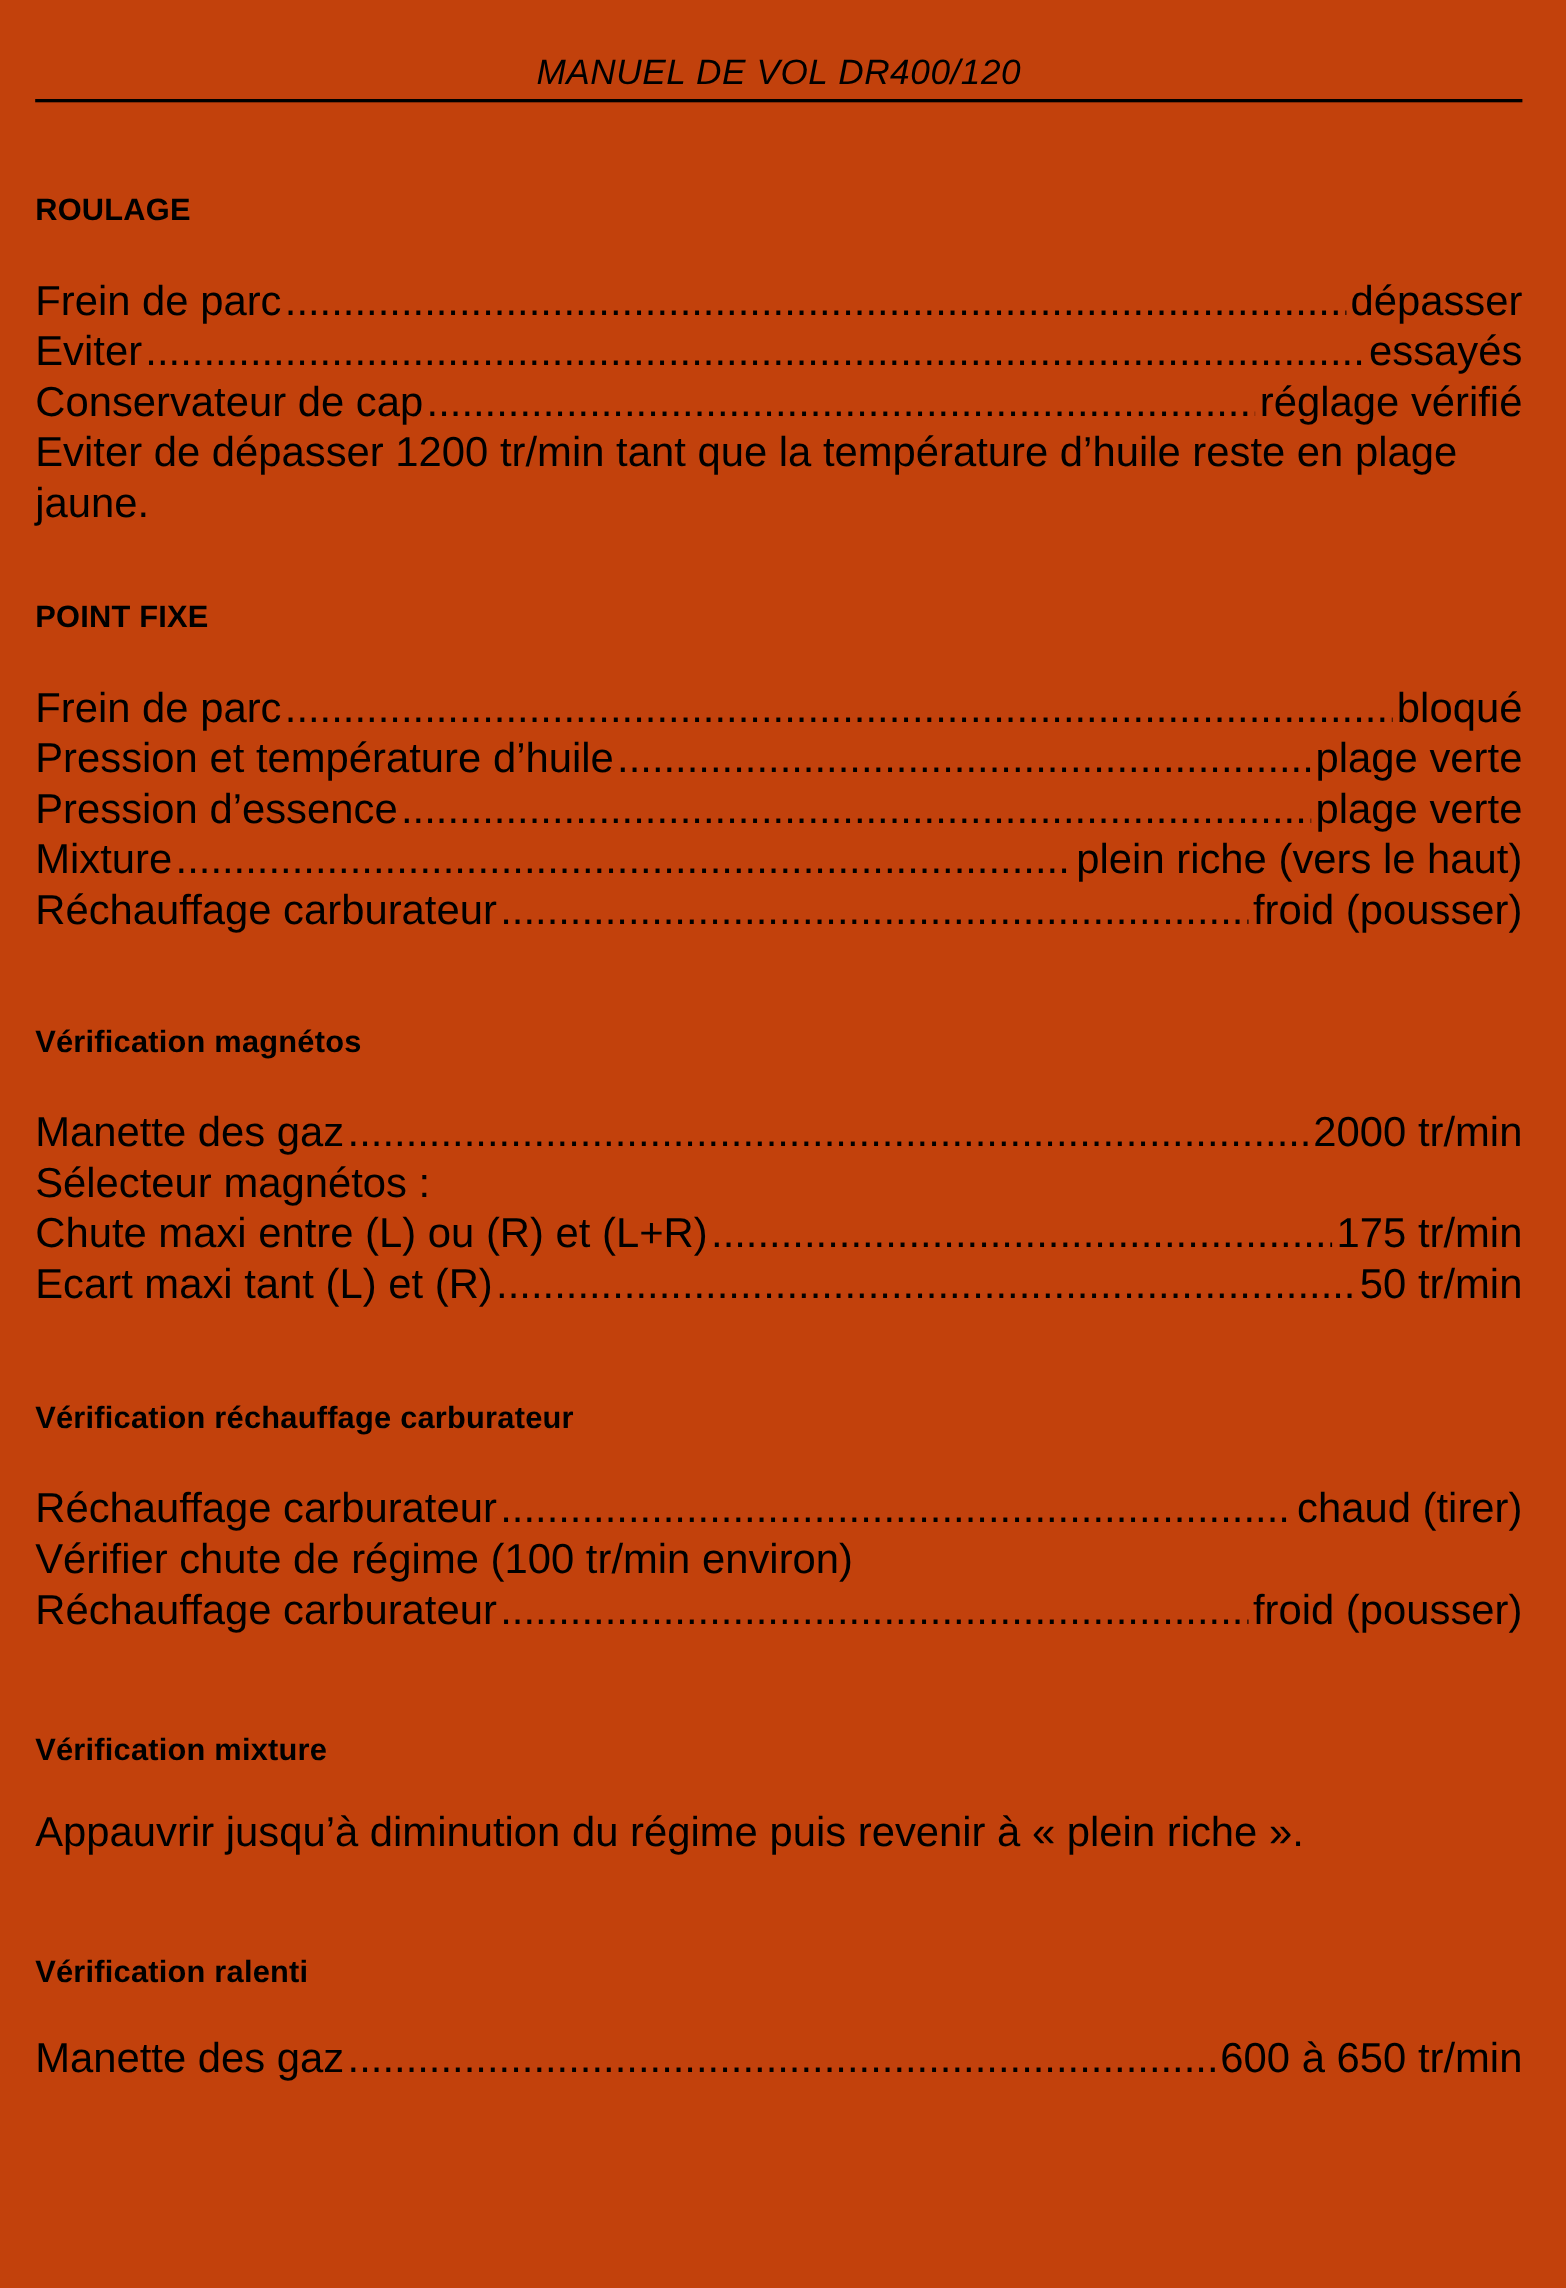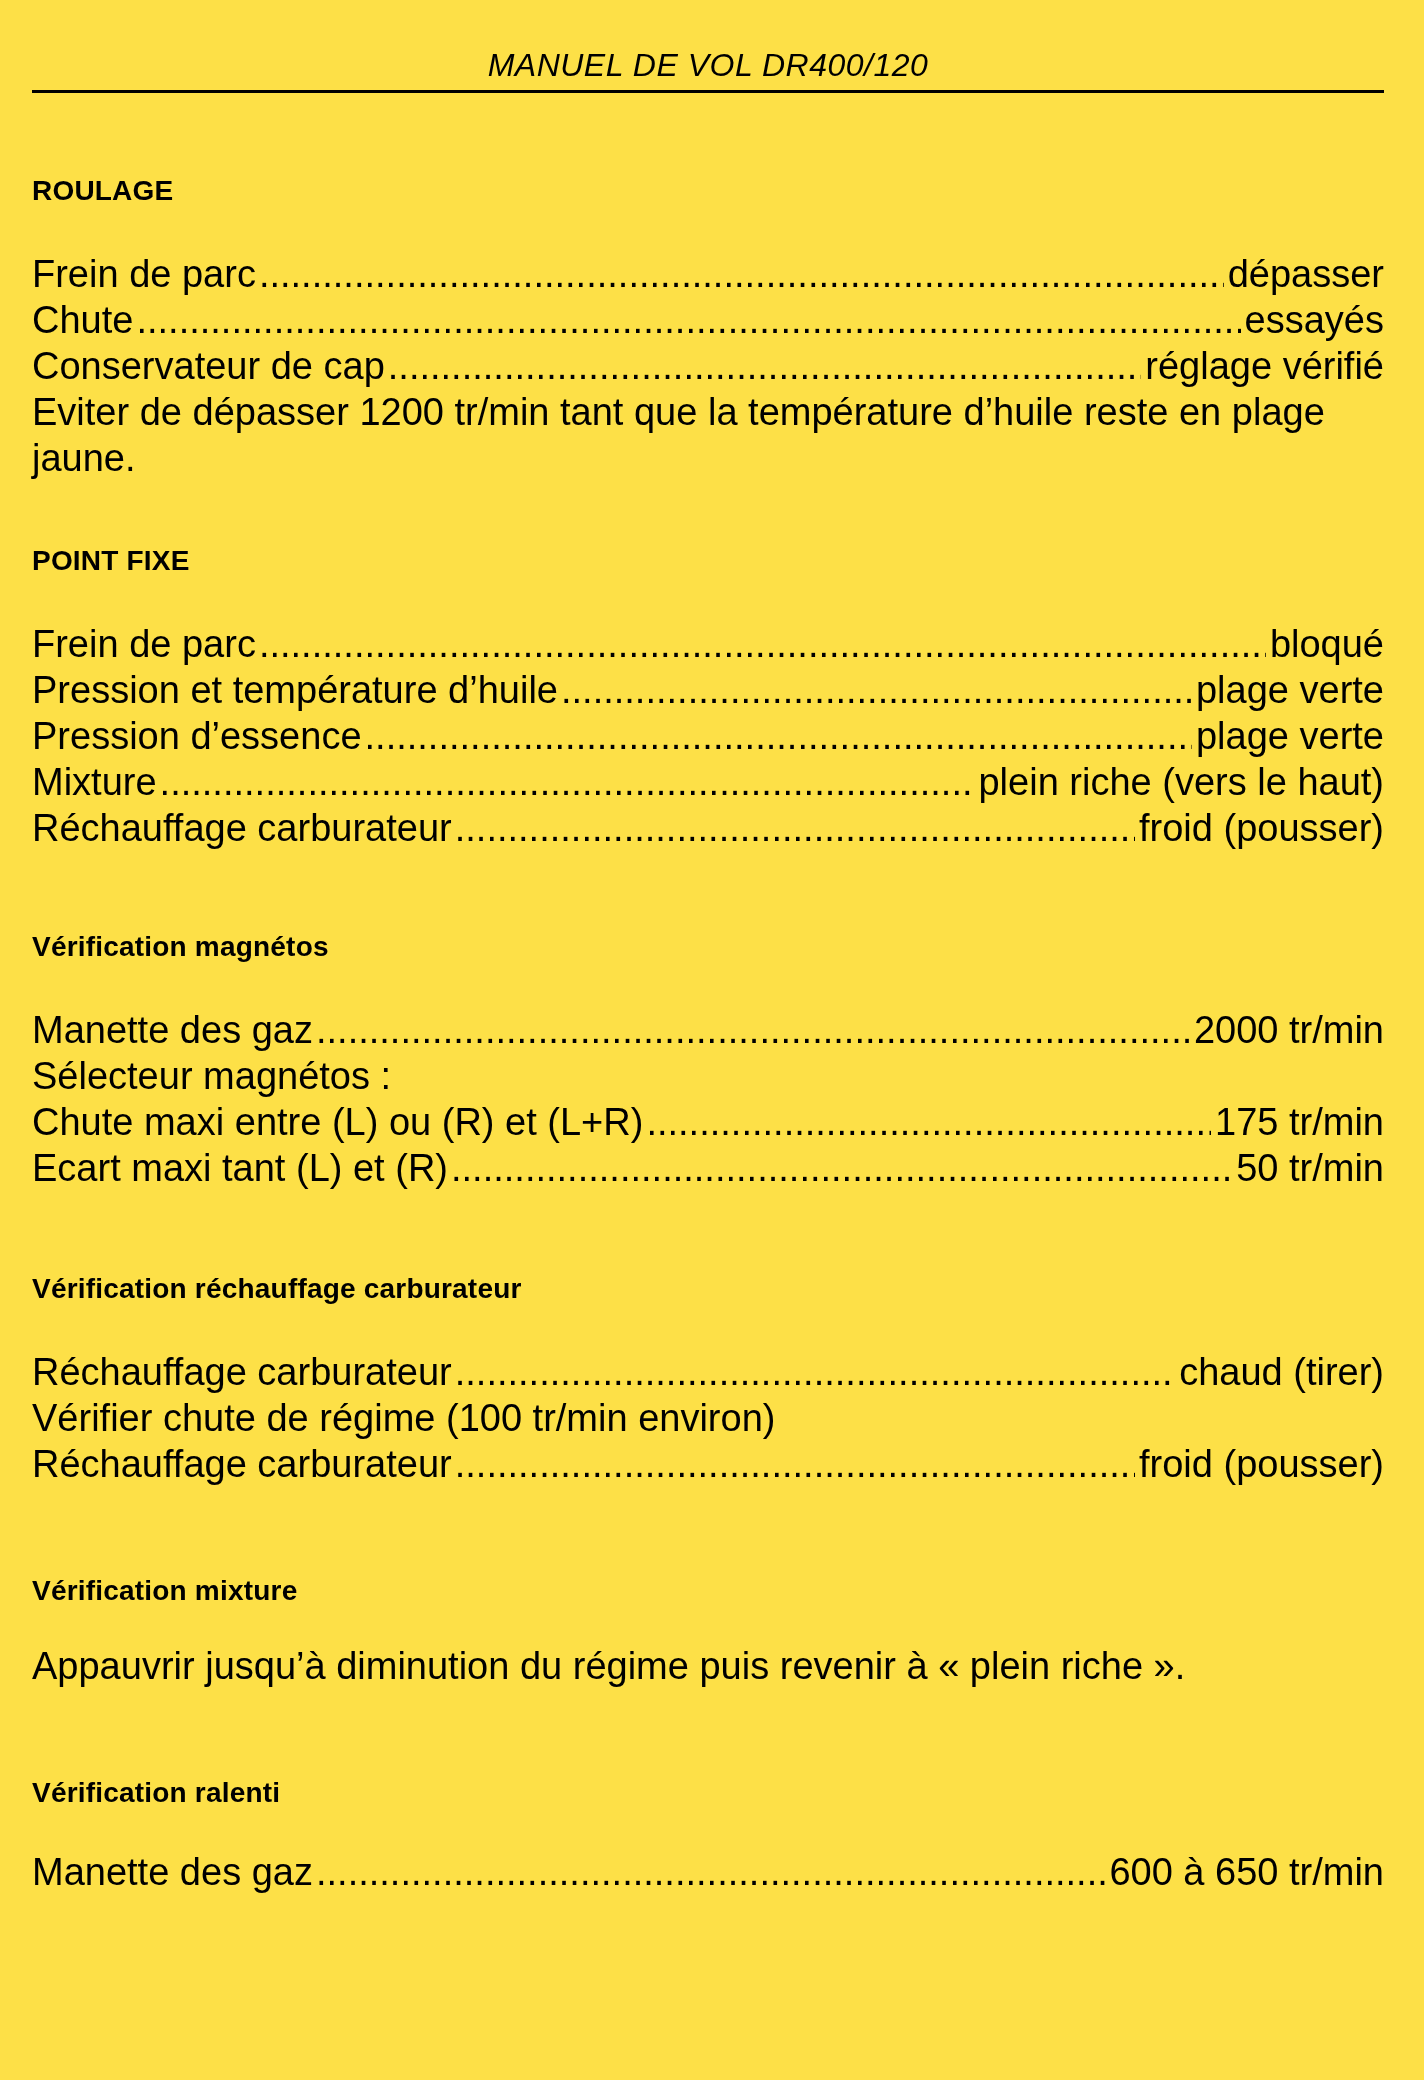--- a/index.html
+++ b/index.html
@@ -7,21 +7,21 @@
     padding: 0;
     background: #ffffff;
   }
   .page {
     position: relative;
     width: 1424px;
     height: 2080px;
     box-sizing: border-box;
     margin: 0 auto;
     padding: 46px 40px 0 32px;
-    background: #fde047;
+    background: #c2410c;
     color: #000000;
     font-family: "Liberation Sans", "DejaVu Sans", sans-serif;
     font-size: 38px;
     overflow: hidden;
   }
   .doc-title {
     text-align: center;
     font-style: italic;
     font-size: 32px;
     line-height: 38px;
@@ -80,21 +80,21 @@
 
   <section>
     <h2 class="sec mt74">ROULAGE</h2>
 
     <div class="row">
       <span class="lbl">Frein de parc</span>
       <span class="dots"></span>
       <span class="val">dépasser</span>
     </div>
     <div class="row">
-      <span class="lbl">Chute</span>
+      <span class="lbl">Eviter</span>
       <span class="dots"></span>
       <span class="val">essayés</span>
     </div>
     <div class="row">
       <span class="lbl">Conservateur de cap</span>
       <span class="dots"></span>
       <span class="val">réglage vérifié</span>
     </div>
 
     <p class="para prewrap">Eviter de dépasser 1200 tr/min tant que la température d’huile reste en plage

